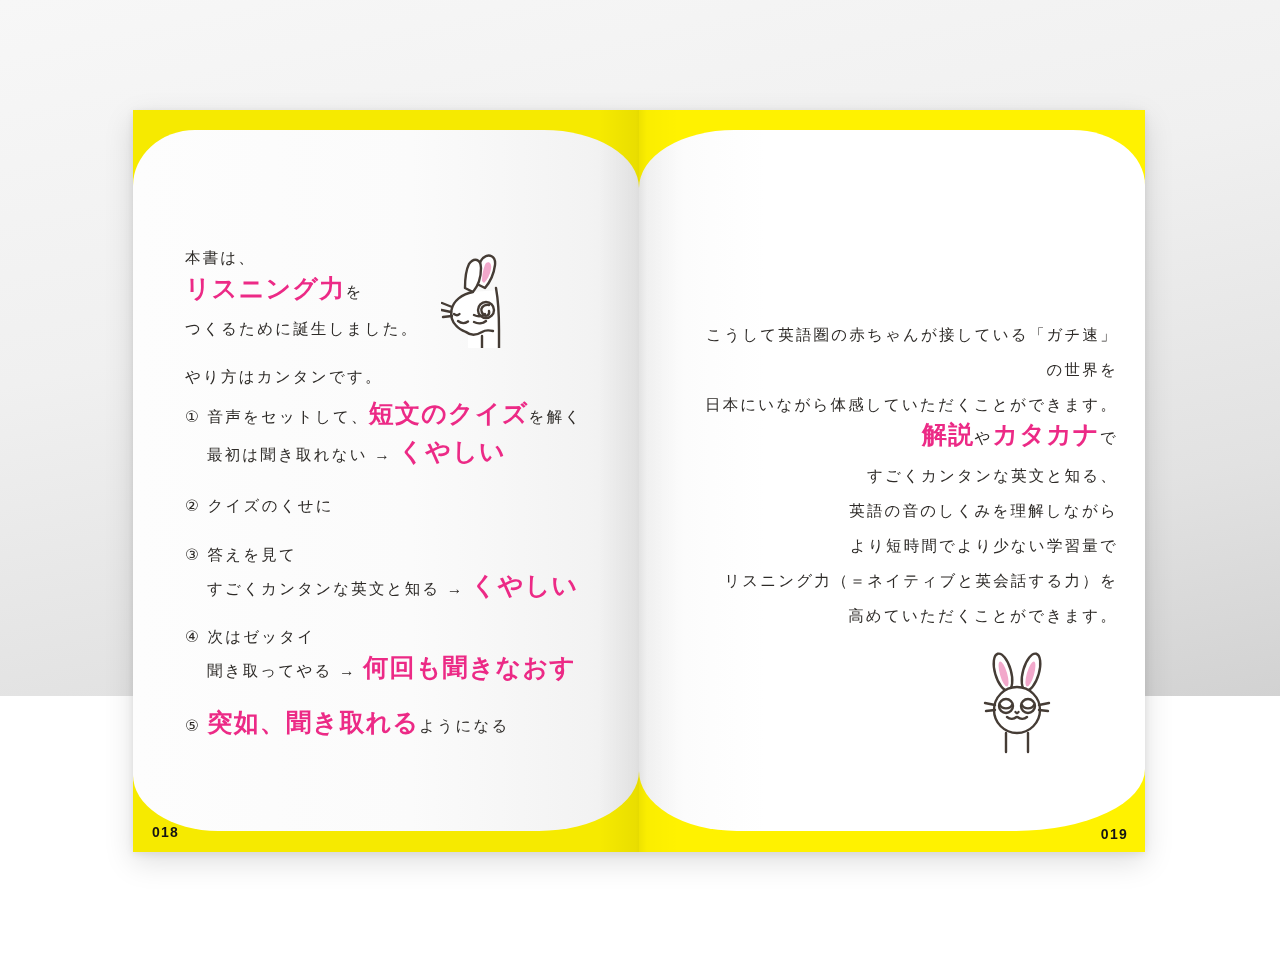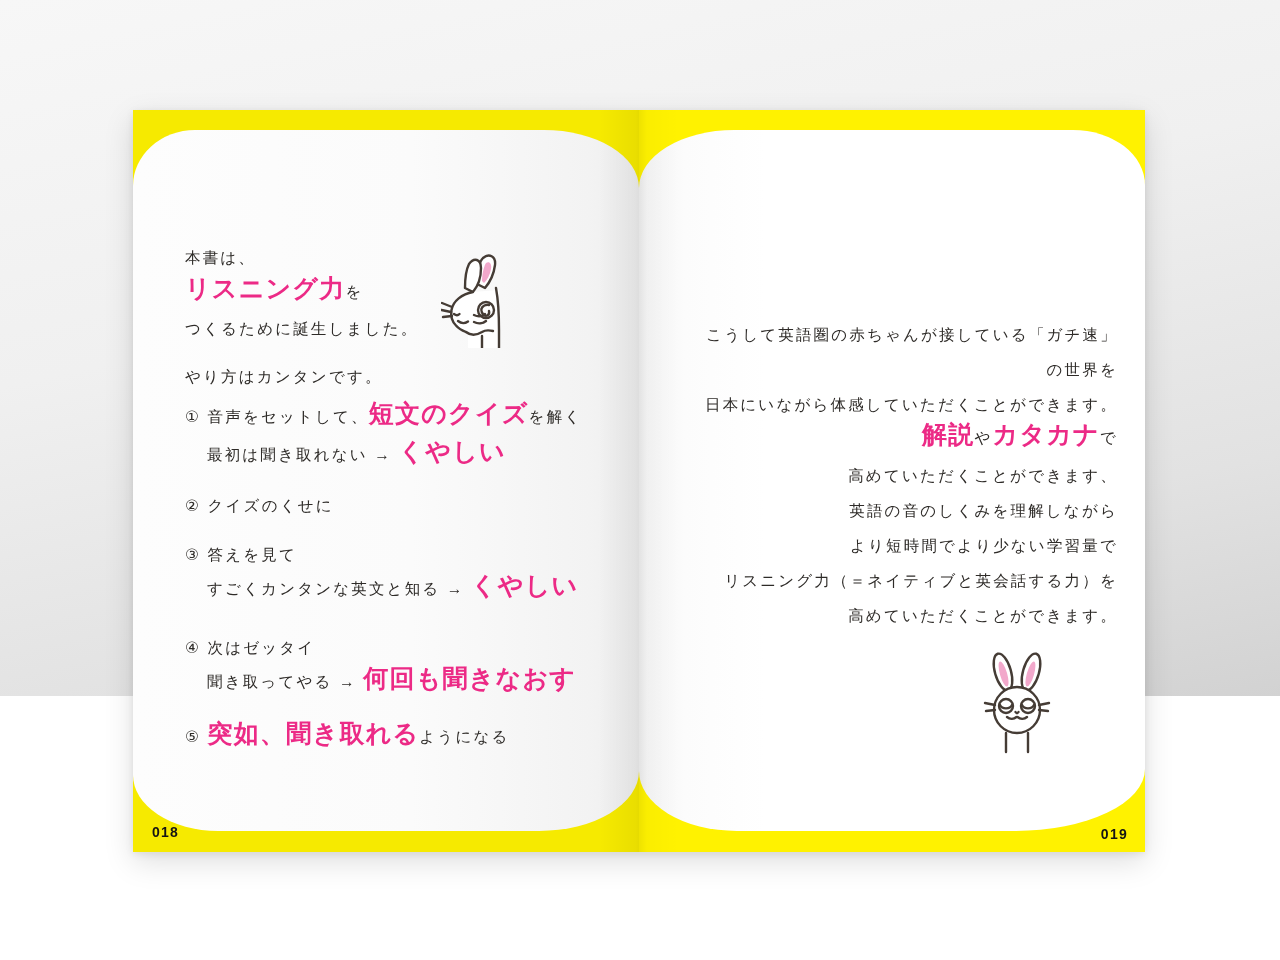--- a/index.html
+++ b/index.html
@@ -44,21 +44,21 @@
   }
   .page-left  .line { line-height:26px; }
   .page-right .line { line-height:35px; }
   .page-left  .line.accent-line { line-height:34px; }
   .page-right .line.accent-line { line-height:40px; }
   .accent {
     color:var(--pink,#ec2a86); font-size:25px; font-weight:700; letter-spacing:.05em;
   }
   .indent { padding-left:22px; }
   .mt6{margin-top:6px}.mt7{margin-top:7px}.mt17{margin-top:17px}.mt18{margin-top:18px}
-  .mt21{margin-top:21px}.mt22{margin-top:22px}.mt23{margin-top:23px}.mt25{margin-top:29px}
+  .mt21{margin-top:21px}.mt22{margin-top:22px}.mt23{margin-top:23px}.mt25{margin-top:18px}
   .mtn8{margin-top:-8px}
 
   .rabbit { position:absolute; }
   .rabbit-left  { left:308px; top:122px; }
   .rabbit-right { left:343px; top:516px; }
 
   .pagenum {
     position:absolute; z-index:4; font-size:14px; font-weight:700;
     color:#141414; letter-spacing:.09em;
   }
@@ -115,21 +115,21 @@
       <div class="pagenum pagenum-left">018</div>
     </div>
 
     <div class="page page-right">
       <div class="sheet sheet-right">
         <div class="textblock textblock-right">
             <div class="line"><span class="body">こうして英語圏の赤ちゃんが接している「ガチ速」</span></div>
             <div class="line"><span class="body">の世界を</span></div>
             <div class="line"><span class="body">日本にいながら体感していただくことができます。</span></div>
             <div class="line accent-line mtn8"><span class="accent">解説</span><span class="body">や</span><span class="accent">カタカナ</span><span class="body">で</span></div>
-            <div class="line"><span class="body">高めていただくことができます、</span></div>
+            <div class="line"><span class="body">すごくカンタンな英文と知る、</span></div>
             <div class="line"><span class="body">英語の音のしくみを理解しながら</span></div>
             <div class="line"><span class="body">より短時間でより少ない学習量で</span></div>
             <div class="line"><span class="body">リスニング力（＝ネイティブと英会話する力）を</span></div>
             <div class="line"><span class="body">高めていただくことができます。</span></div>
           </div>
 
         <div class="rabbit rabbit-right">
           <svg viewBox="0 0 70 108" width="70" height="108" aria-hidden="true">
             <g stroke="#453c35" stroke-width="2.4" fill="none" stroke-linecap="round" stroke-linejoin="round">
               <g transform="rotate(-16 21 26)">

